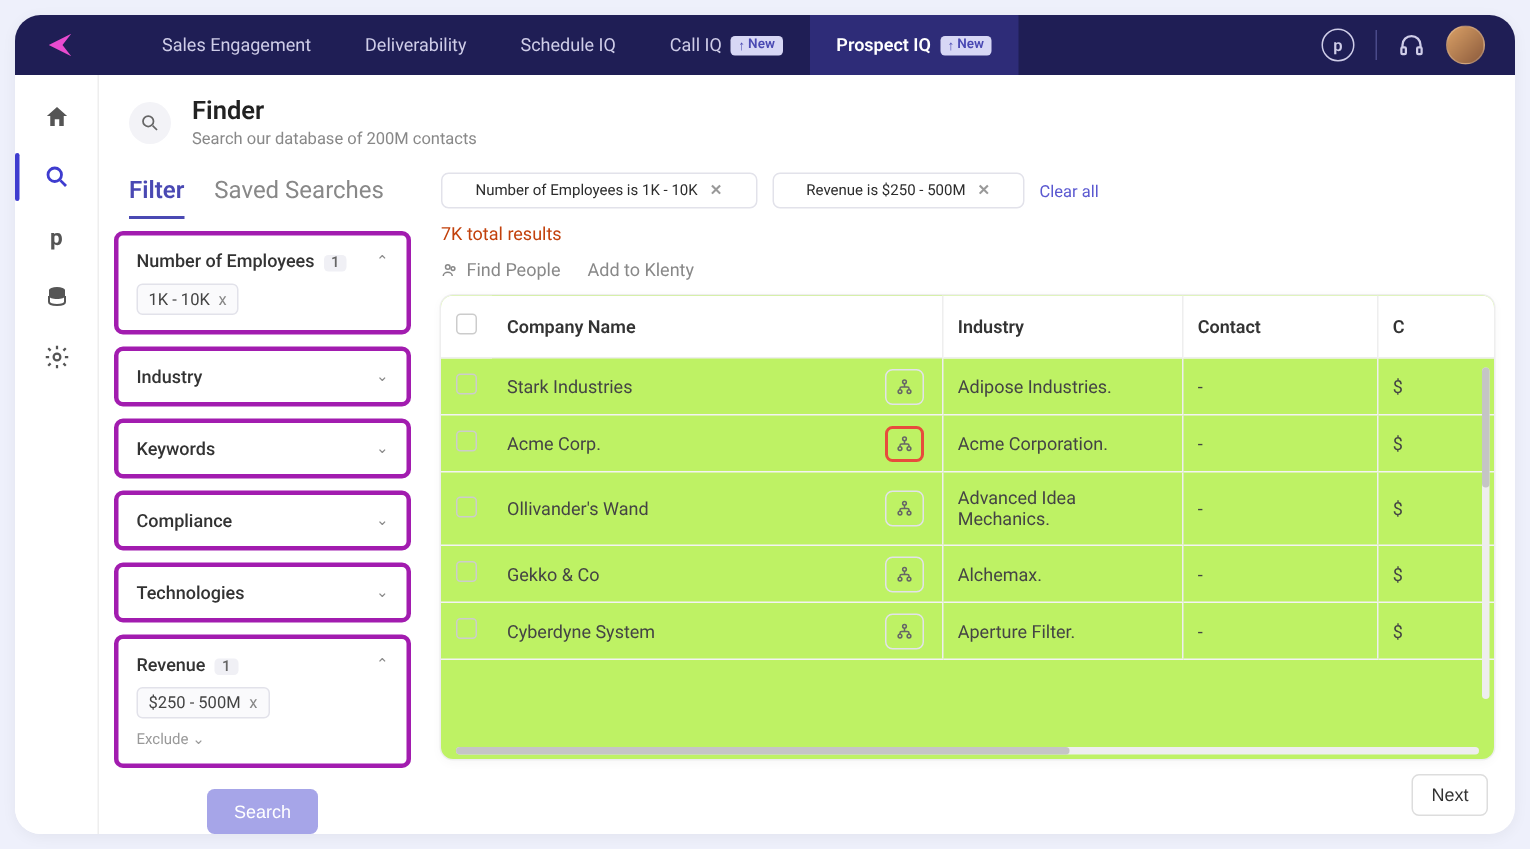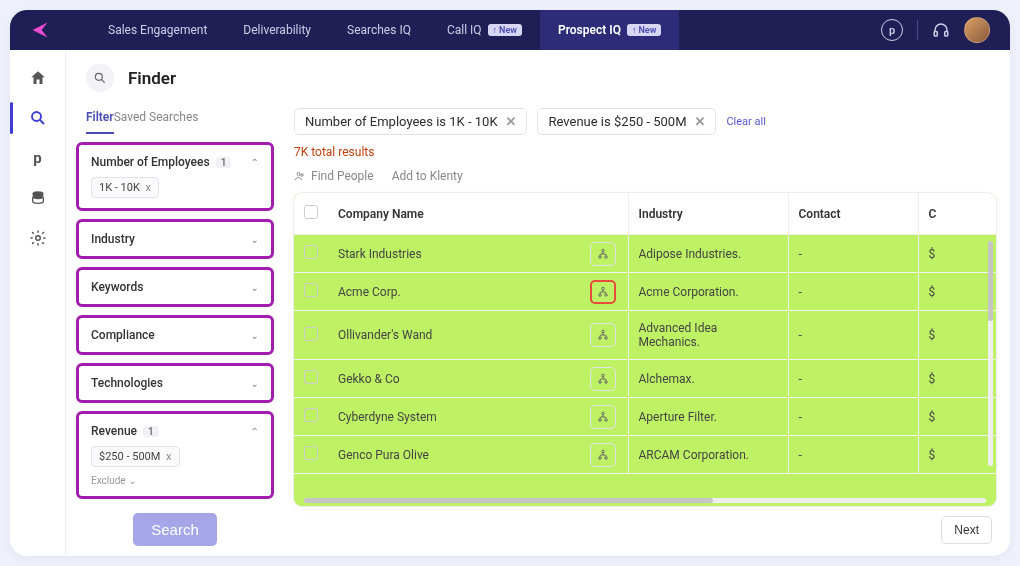--- a/index.html
+++ b/index.html
@@ -31,37 +31,37 @@
   .header-title { font-size: 17px; font-weight: 600; color: #222;}
   .header-sub { font-size: 11px; color: #888; margin-top: 2px;}
 
   .body { display: flex; flex: 1; overflow: hidden; }
   
   .filterpanel { width: 218px; padding: 0 10px; display: flex; flex-direction: column; gap: 8px; overflow-y:auto;}
   .tabpair { display: flex; border: 1px solid #e3e3ee; border-radius: 6px; overflow: hidden; margin-top:4px;}
   .tabpair-item { flex: 1; padding: 7px 0; text-align: center; font-size: 12px; display: flex; align-items: center; justify-content: center; gap: 5px; cursor:pointer; color:#555;}
   .tabpair-item.active { background: #eceaff; color: #5a58d0; font-weight: 600;}
   
-  .subtabs { display: flex; padding: 8px 10px 0; font-size: 12px;}
+  .subtabs { display: flex; gap: 20px; padding: 8px 10px 0; font-size: 16px;}
   .subtab { padding-bottom: 8px; color: #888; cursor:pointer;}
   .subtab.active { color: #4a49b3; font-weight: 600; border-bottom: 2px solid #4a49b3;}
   
   .filtercard { border: 3px solid #a21caf; border-radius: 6px; padding: 10px 12px; background:#fff;}
   .filtercard-head { display: flex; align-items: center; justify-content: space-between; font-size: 12px; font-weight: 500; color:#333; cursor:pointer;}
   .countbadge { background: #f0f0f5; color: #666; font-size: 10px; padding: 0 5px; border-radius: 3px; margin-left:6px;}
   .chev { color: #888; font-size: 10px;}
   .chip { display:inline-block; border: 1px solid #e2e2ea; border-radius: 4px; padding: 3px 7px; font-size: 11px; color: #444; margin-top: 8px; background:#fafafc;}
   .chip .x { color:#888; margin-left:3px; cursor:pointer;}
   .exclude { font-size: 10px; color: #999; margin-top: 8px; cursor:pointer;}
   
-  .searchbtn { align-self: center; background: #a6a5e8; color: #fff; border: none; padding: 8px 18px; border-radius: 5px; font-size: 15px; margin-top:6px; cursor:pointer; font-weight:500;}
+  .searchbtn { align-self: center; background: #a6a5e8; color: #fff; border: none; padding: 8px 18px; border-radius: 5px; font-size: 12px; margin-top:6px; cursor:pointer; font-weight:500;}
 
   .results { flex: 1; padding: 6px 14px 12px 10px; display: flex; flex-direction: column; overflow:hidden;}
   .filterchips-row { display: flex; align-items: center; gap: 10px; margin-bottom: 10px;}
-  .activechip { border: 1px solid #e2e2ea; border-radius: 5px; padding: 5px 10px; font-size: 13px; display: flex; align-items: center; gap: 8px; background:#fff;}
+  .activechip { border: 1px solid #e2e2ea; border-radius: 5px; padding: 5px 22px; font-size: 10px; display: flex; align-items: center; gap: 8px; background:#fff;}
   .activechip .x { color: #999; cursor:pointer; font-weight:bold;}
   .clearall { color: #5a58d0; font-size: 11px; cursor:pointer;}
   .totalresults { font-size: 12px; color: #c2410c; margin-bottom: 10px;}
   .actionrow { display: flex; gap: 18px; font-size: 12px; color: #888; margin-bottom: 10px; align-items:center;}
   .actionrow-item { display: flex; align-items: center; gap: 5px; cursor:pointer;}
   
   .tablewrap { flex:1; border-radius: 8px; box-shadow: 0 0 0 1px #eee, 0 2px 8px rgba(0,0,0,0.04); overflow:hidden; background:#bef264; position:relative;}
   .table { width: 100%; border-collapse: collapse; }
   .table th { text-align: left; font-size: 12px; font-weight: 600; color: #333; padding: 12px 10px; border-bottom: 1px solid #eee; background:#fff;}
   .table td { font-size: 12px; color: #444; padding: 10px 10px; border-bottom: 1px solid #f3f3f3; vertical-align:middle;}
@@ -93,21 +93,21 @@
           <path d="M3 12 L21 3 L14 12 L21 21 Z" fill="#e94bcf"></path>
         </svg>
     </span>
     <div class="topnav-item">
         <span>Sales Engagement</span>
       </div>
     <div class="topnav-item">
         <span>Deliverability</span>
       </div>
     <div class="topnav-item">
-        <span>Searches IQ</span>
+        <span>Schedule IQ</span>
       </div>
     <div class="topnav-item">
         <span>Call IQ</span>
         <span class="badge-new">↑ <span>New</span></span>
       </div>
     <div class="topnav-item active">
         <span>Prospect IQ</span>
         <span class="badge-new">↑ <span>New</span></span>
       </div>
     <div class="topnav-right">
@@ -156,20 +156,21 @@
     <div class="content">
       <div class="header">
         <span class="header-iconcircle">
             <svg width="14" height="14" viewBox="0 0 24 24" fill="none" stroke="currentColor" stroke-width="2">
               <circle cx="10" cy="10" r="6"></circle>
               <line x1="15" y1="15" x2="20" y2="20"></line>
             </svg>
           </span>
         <div>
           <div class="header-title">Finder</div>
+          <div class="header-sub">Search our database of 200M contacts</div>
         </div>
       </div>
 
       <div class="body">
         <div class="filterpanel">
 
           <div class="subtabs">
             <div class="subtab active">Filter</div>
             <div class="subtab">Saved Searches</div>
           </div>
@@ -323,34 +324,20 @@
                           <circle cx="12" cy="5" r="2.5"></circle>
                           <circle cx="6" cy="18" r="2.5"></circle>
                           <circle cx="18" cy="18" r="2.5"></circle>
                           <path d="M12 7.5V12M12 12H8c-1 0-2 .5-2 2v1.5M12 12h4c1 0 2 .5 2 2v1.5"></path>
                         </svg>
                       </span></td>
                     <td class="col-industry colsep">Aperture Filter.</td>
                     <td class="col-contact colsep">-</td>
                     <td class="colsep">$</td>
                   </tr>
-                  <tr>
-                    <td class="col-check"><span class="checkbox"></span></td>
-                    <td class="col-name" style="position:relative;"><span>Genco Pura Olive</span><span class="orgbtn">
-                        <svg width="12" height="12" viewBox="0 0 24 24" fill="none" stroke="currentColor" stroke-width="2">
-                          <circle cx="12" cy="5" r="2.5"></circle>
-                          <circle cx="6" cy="18" r="2.5"></circle>
-                          <circle cx="18" cy="18" r="2.5"></circle>
-                          <path d="M12 7.5V12M12 12H8c-1 0-2 .5-2 2v1.5M12 12h4c1 0 2 .5 2 2v1.5"></path>
-                        </svg>
-                      </span></td>
-                    <td class="col-industry colsep">ARCAM Corporation.</td>
-                    <td class="col-contact colsep">-</td>
-                    <td class="colsep">$</td>
-                  </tr>
                 </tbody>
             </table>
             <div class="scrolltrack">
                 <div class="scrollthumb"></div>
               </div>
             <div class="hscroll">
                 <div class="hscroll-thumb"></div>
               </div>
           </div>
 

